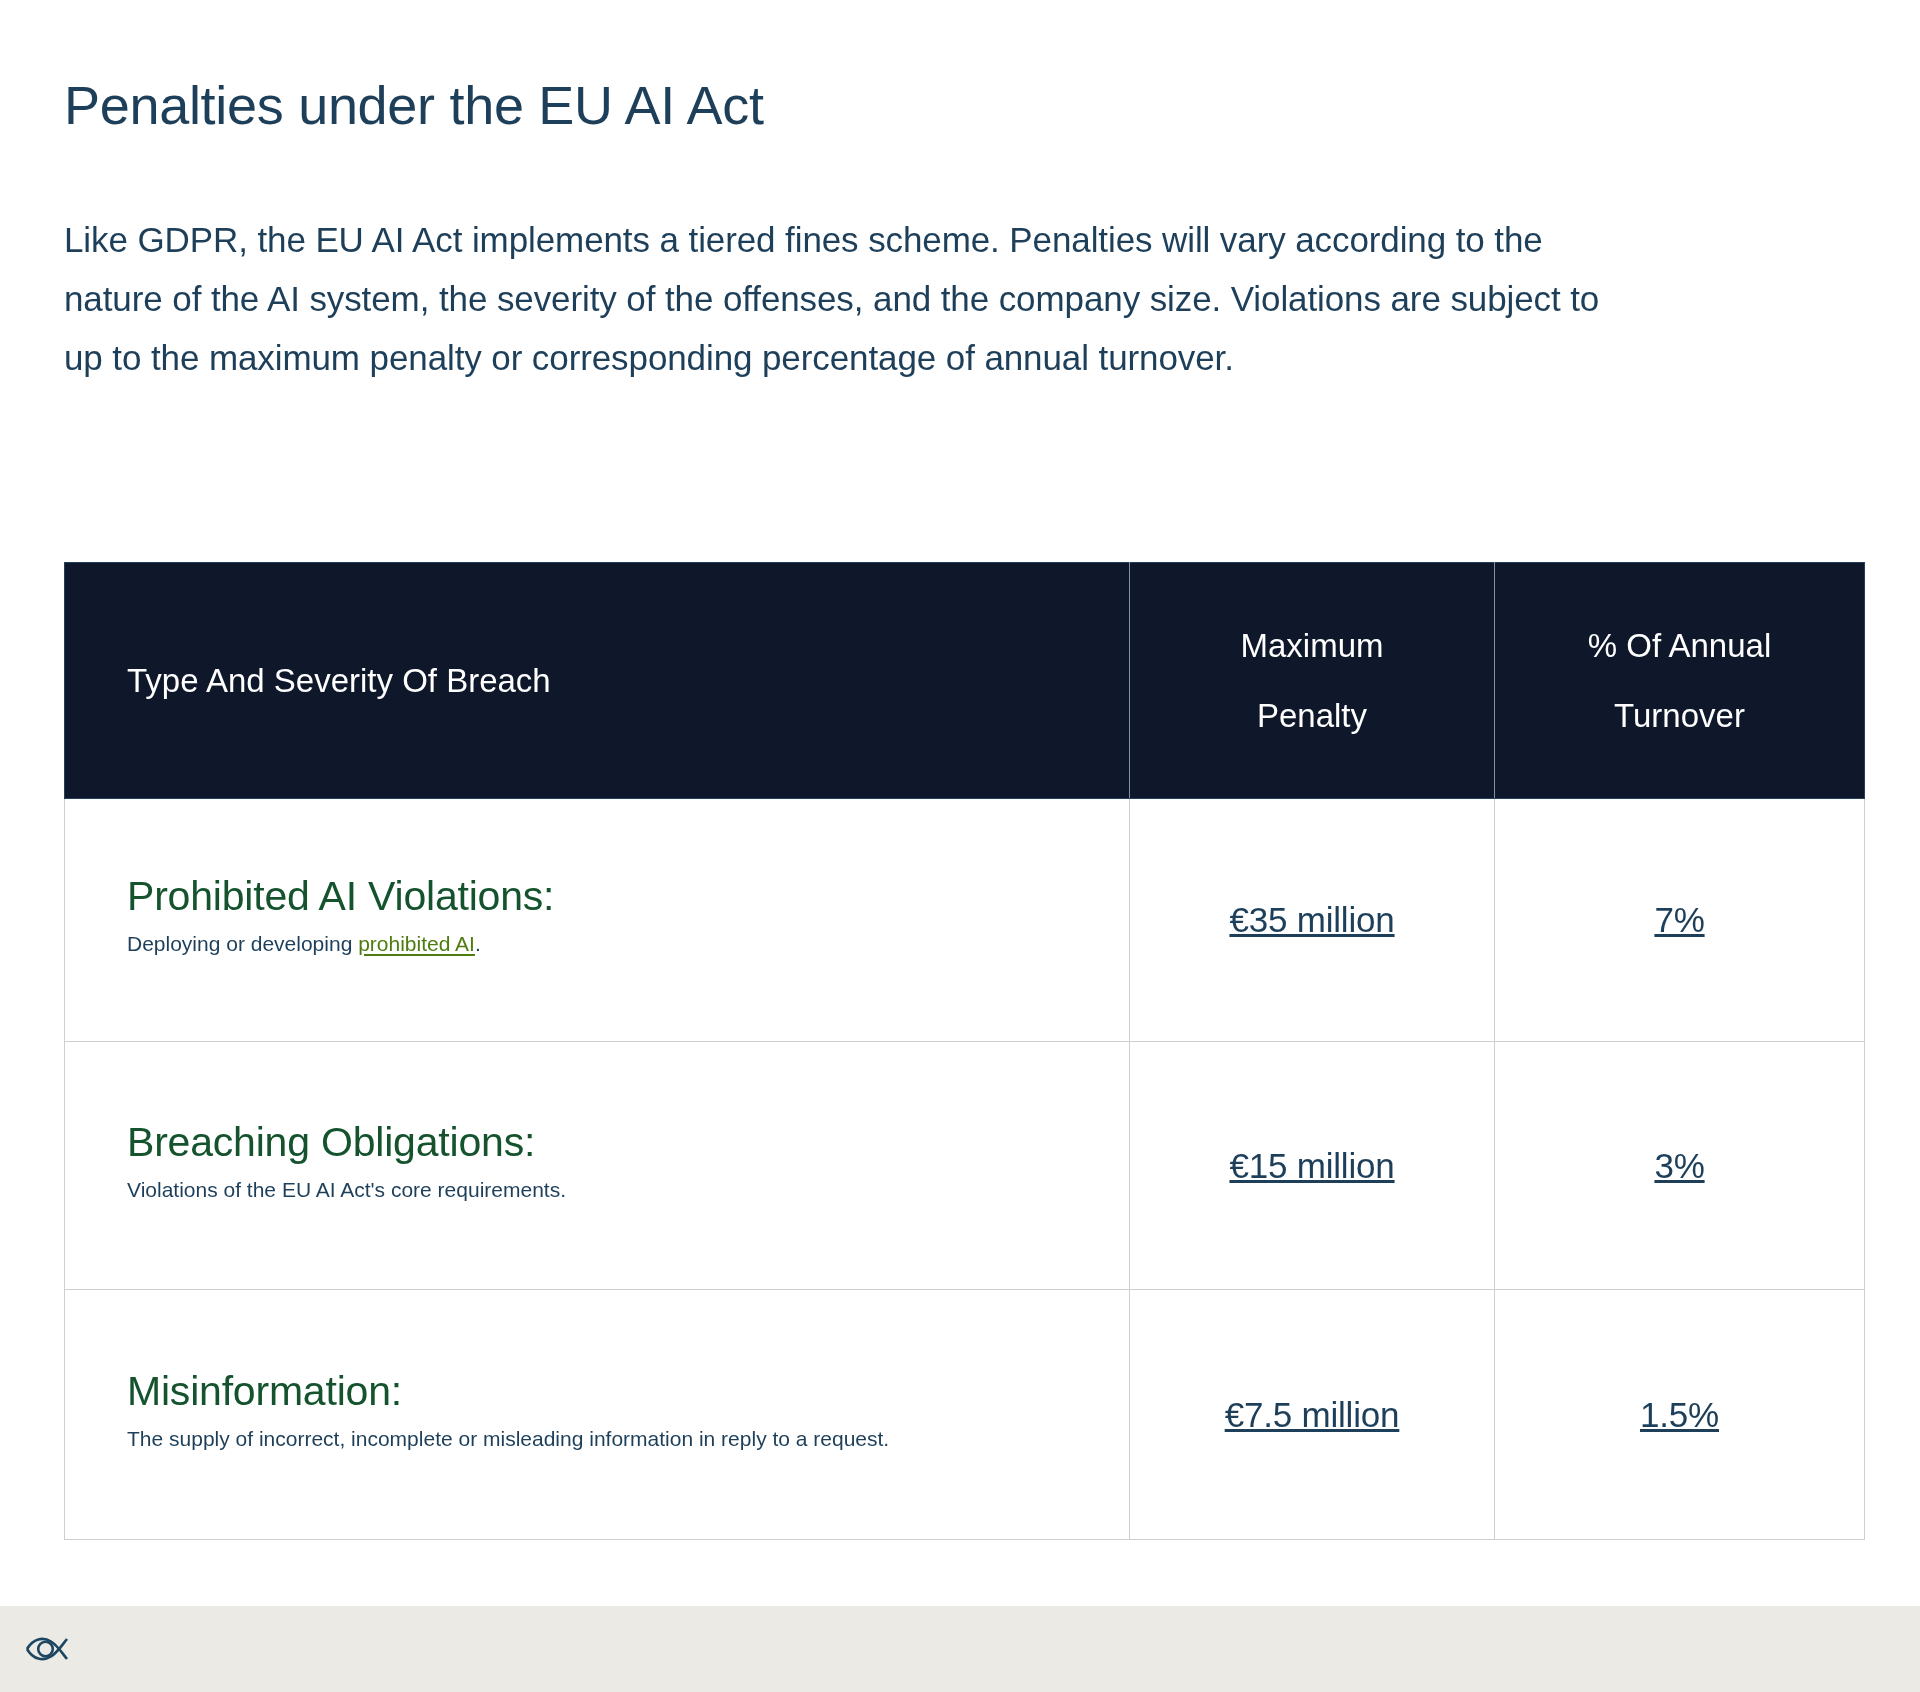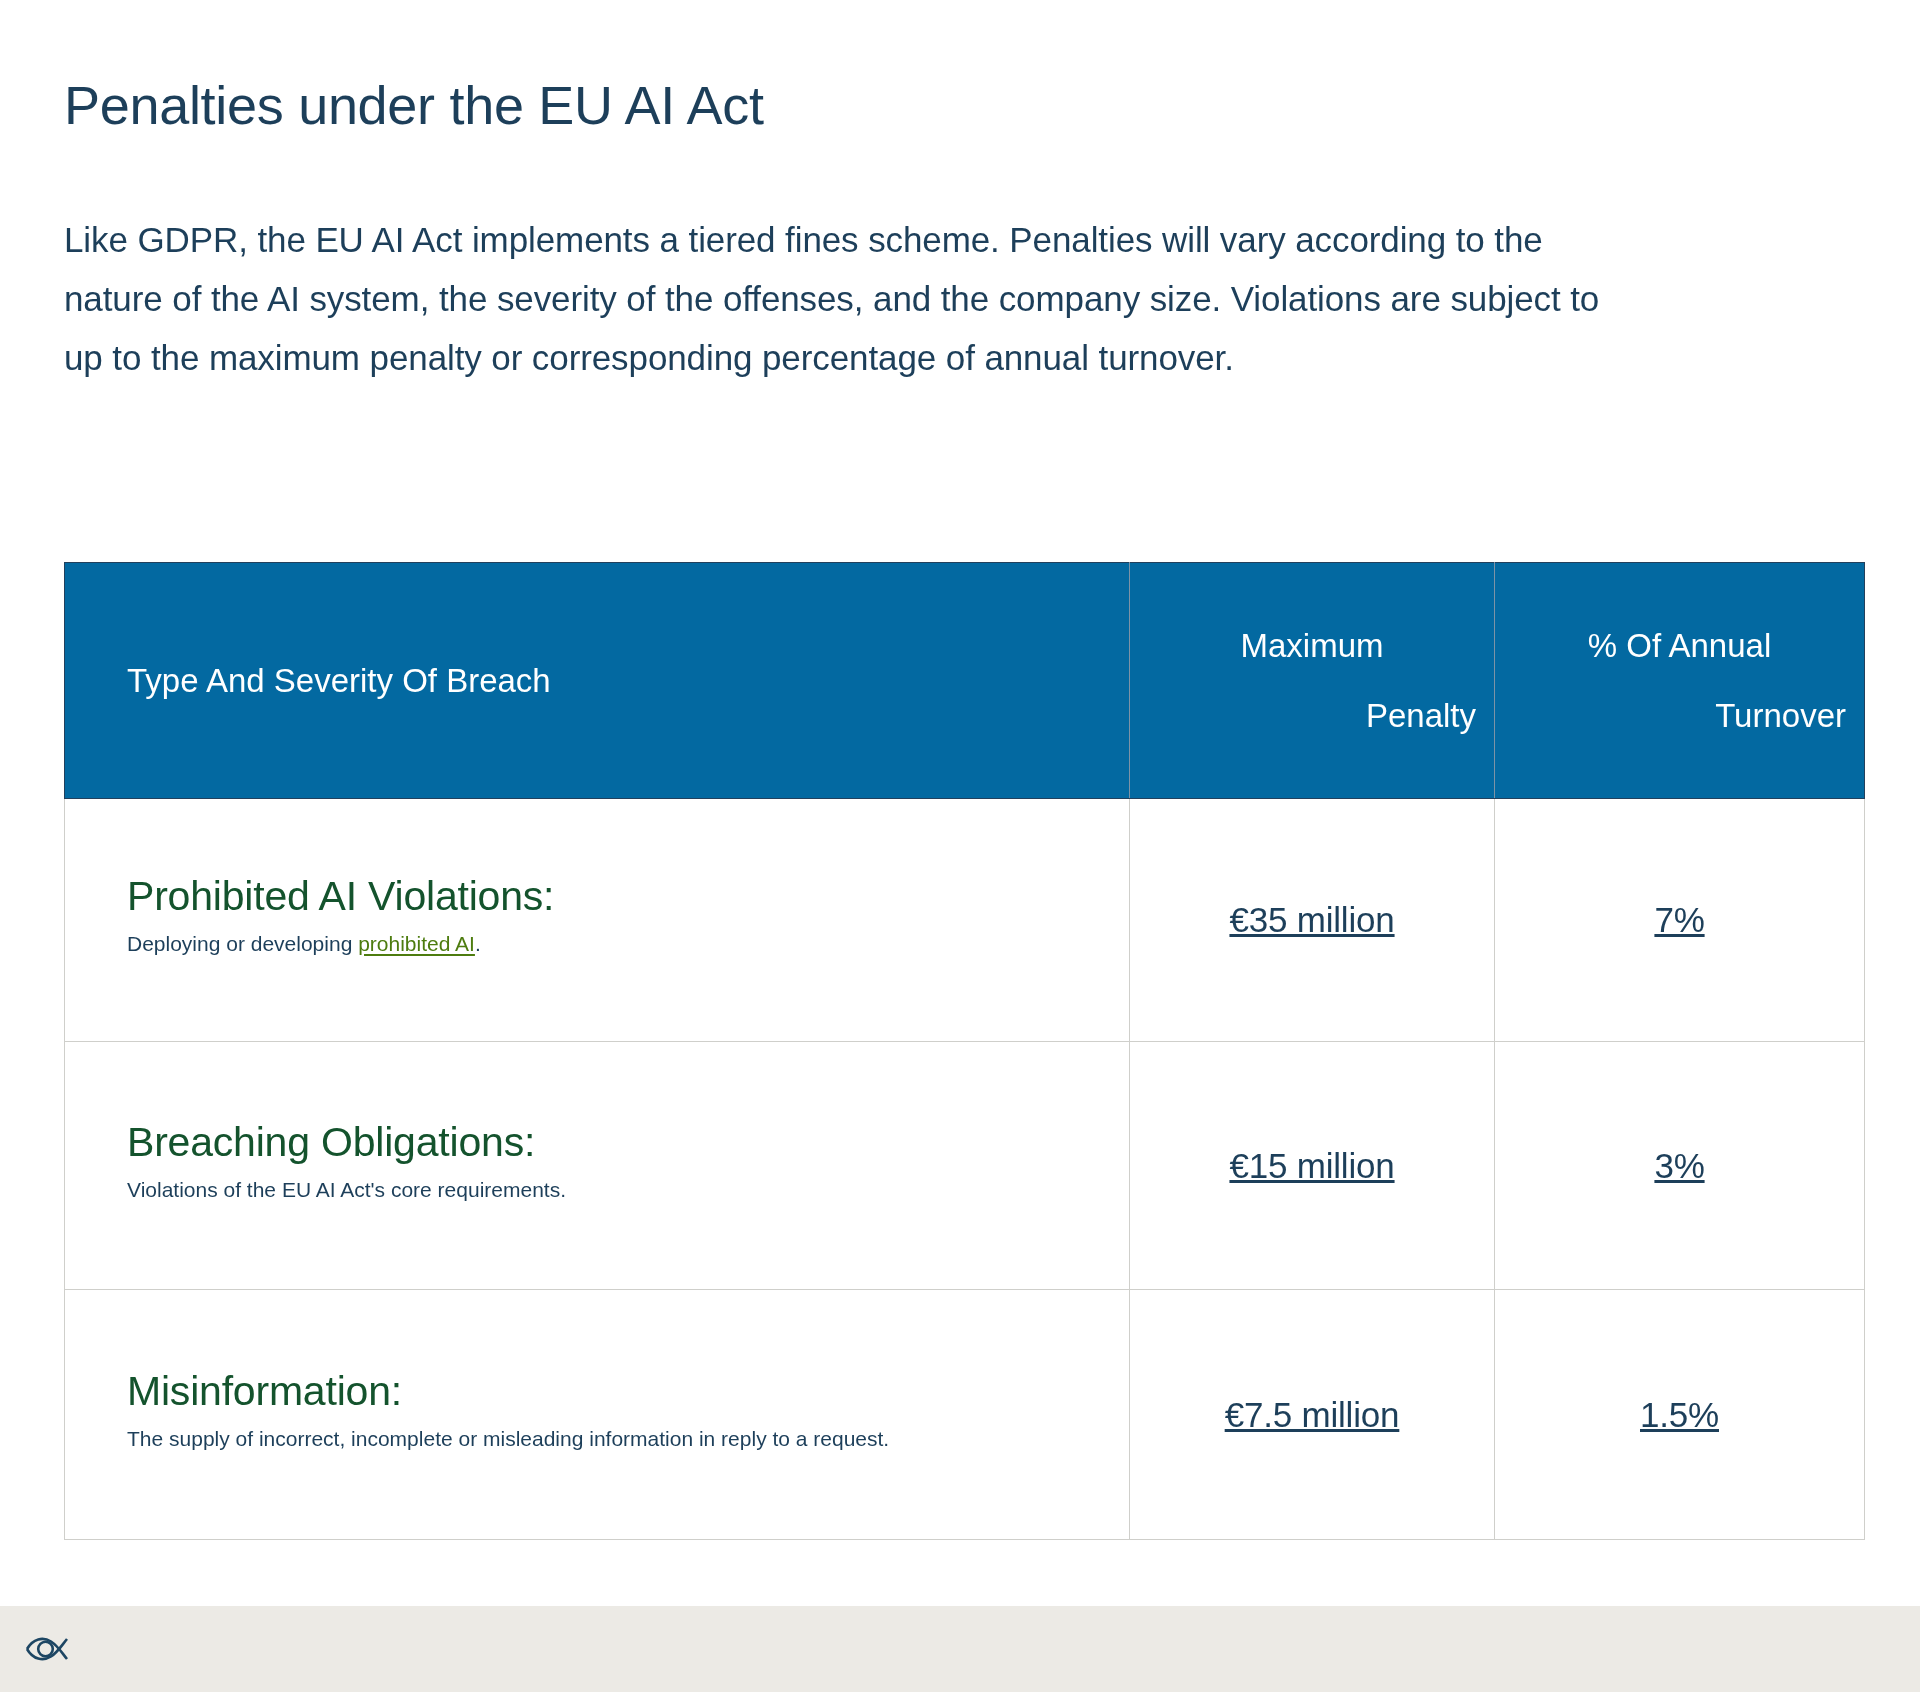--- a/index.html
+++ b/index.html
@@ -69,21 +69,21 @@
     border-collapse: collapse;
     table-layout: fixed;
     width: 1800px;
   }
 
   table.penalties col.c1 { width: 1065px; }
   table.penalties col.c2 { width: 365px; }
   table.penalties col.c3 { width: 370px; }
 
   thead th {
-    background: #0369a1;
+    background: #0f172a;
     color: #ffffff;
     font-weight: 400;
     vertical-align: middle;
     border: 1px solid #22405c;
     height: 236px;
     box-sizing: border-box;
   }
 
   th.breach-head {
     text-align: left;
@@ -94,21 +94,21 @@
   }
 
   th.num-head {
     text-align: center;
     font-size: 33px;
     line-height: 70px;
     padding: 0 18px;
   }
   th.num-head.mid { border-right: 1px solid #7d93a6; }
 
-  th.num-head .l2 { display: block; text-align: right; }
+  th.num-head .l2 { display: block; }
 
   tbody td {
     background: #ffffff;
     border: 1px solid #cfcfcb;
     box-sizing: border-box;
     vertical-align: middle;
   }
 
   td.breach-cell {
     padding: 20px 60px 24px 62px;

